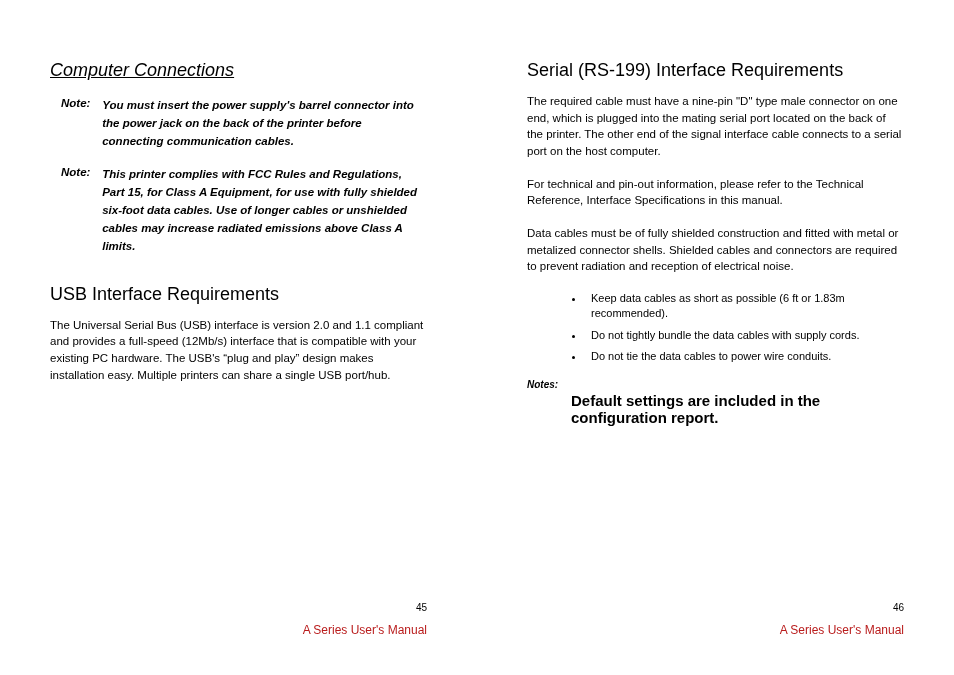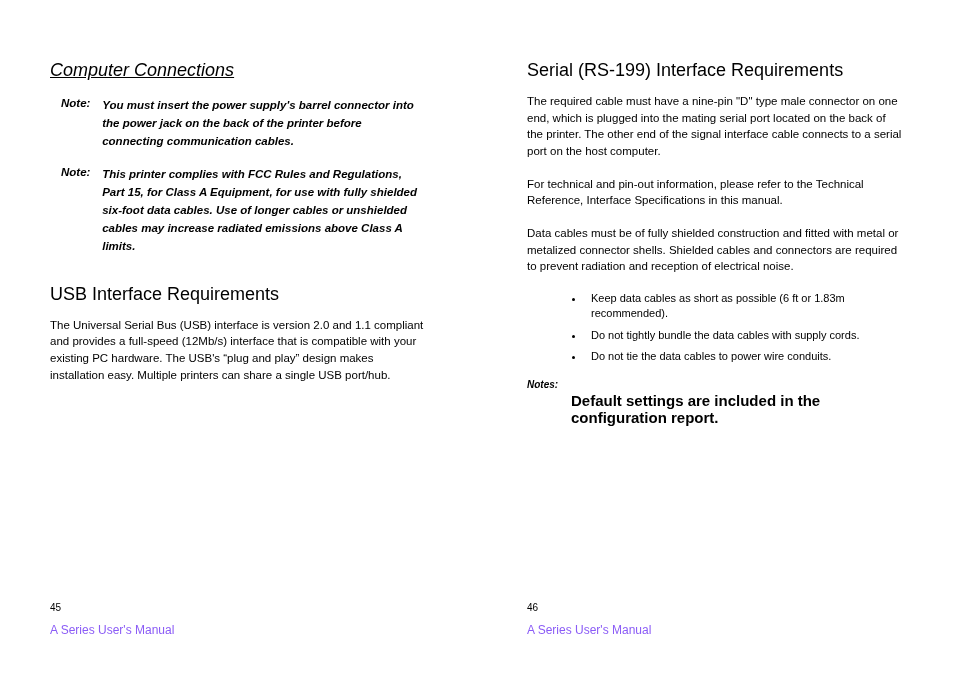--- a/index.html
+++ b/index.html
@@ -78,32 +78,32 @@
     font-style: italic;
     margin: 0 0 2px 0;
   }
   .notes-body {
     font-size: 15px;
     font-weight: bold;
     margin: 0;
     padding-left: 44px;
   }
   .footer {
-    text-align: left;
+    text-align: right;
     font-size: 11px;
     color: #333;
     padding-bottom: 18px;
   }
   .footer .pagenum {
     font-size: 10px;
     color: #000;
     margin-bottom: 10px;
   }
   .footer .manual {
-    color: #8b5cf6;
+    color: #b91c1c;
     font-size: 12px;
   }
 </style>
 </head>
 <body>
 
 <div class="spread">
 
   <div class="page">
     <div class="content">

